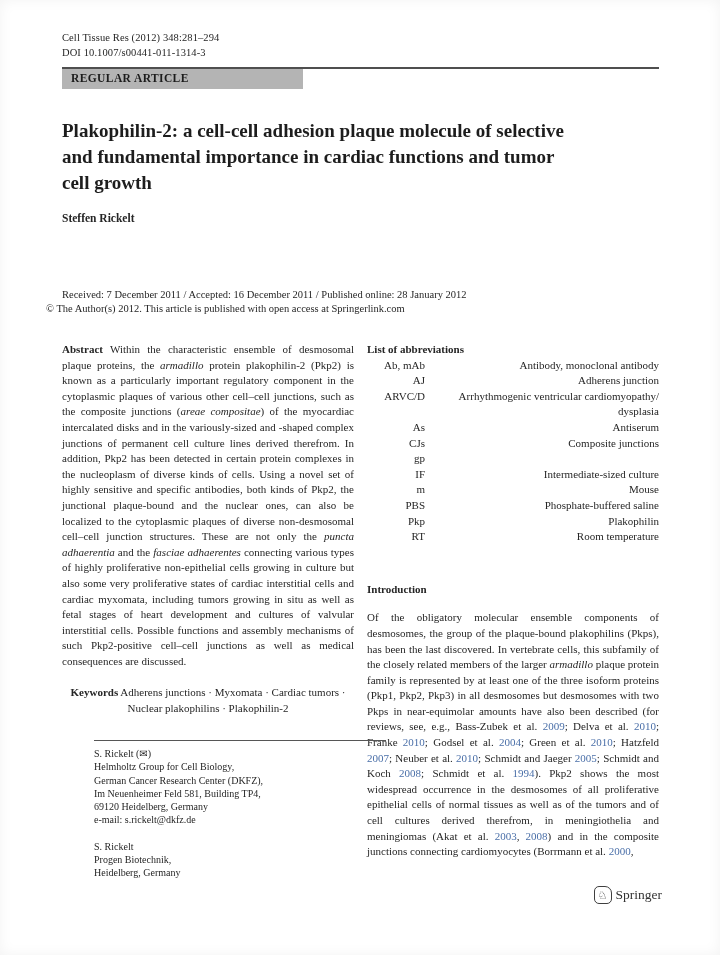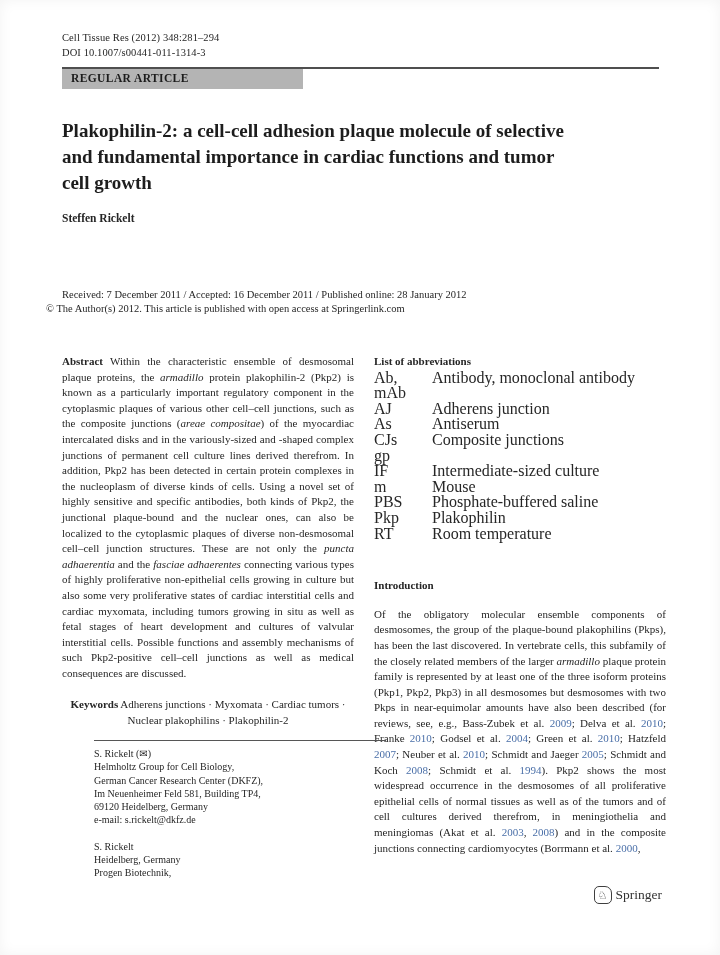--- a/index.html
+++ b/index.html
@@ -18,27 +18,27 @@
     font-weight:bold;font-size:11.5px;line-height:13px;
     padding:3px 0 4px 9px;letter-spacing:0.4px;color:#1c1c1c;
   }
   .title{
     position:absolute;left:62px;top:118px;width:505px;
     font-size:19px;line-height:26px;font-weight:bold;margin:0;color:#1d1d1d;
   }
   .author{position:absolute;left:62px;top:212px;font-size:11.5px;font-weight:bold;}
   .dates{position:absolute;left:62px;top:288px;font-size:10.5px;line-height:14px;}
   .copyright{position:absolute;left:46px;top:302px;font-size:10.5px;line-height:14px;}
-  .columns{position:absolute;left:62px;top:354px;width:597px;display:flex;gap:20px;}
+  .columns{position:absolute;left:62px;top:342px;width:597px;display:flex;gap:13px;}
   .col{width:292px;flex:none;}
   .para{margin:0;font-size:11px;line-height:15.6px;text-align:justify;}
   .keywords{margin-top:16px;text-align:center;}
   .sechead{font-weight:bold;font-size:11px;line-height:15.6px;}
   .abbr-table{margin-top:0;}
-  .abbr-row{display:flex;font-size:16px;line-height:15.6px;}
+  .abbr-row{display:flex;font-size:11px;line-height:15.6px;text-align:right;}
   .abbr-term{width:58px;flex:none;}
   .abbr-def{flex:1;}
   .intro-head{margin-top:37px;}
   .intro{margin-top:13px;}
   .it{font-style:italic;}
   .cite{color:var(--citation_link,#4a6fa8);cursor:pointer;}
   .footnote{position:absolute;left:62px;top:740px;width:292px;font-size:10px;line-height:13.3px;margin-left:32px;}
   .fn-rule{height:1px;background:#565656;margin-bottom:6px;}
   .fn-block2{margin-top:13px;}
   .springer{
@@ -80,20 +80,24 @@
     <div class="abbr-table">
         <div class="abbr-row">
           <span class="abbr-term">Ab, mAb</span>
           <span class="abbr-def">Antibody, monoclonal antibody</span>
         </div>
         <div class="abbr-row">
           <span class="abbr-term">AJ</span>
           <span class="abbr-def">Adherens junction</span>
         </div>
         <div class="abbr-row">
+          <span class="abbr-term">ARVC/D</span>
+          <span class="abbr-def">Arrhythmogenic ventricular cardiomyopathy/ dysplasia</span>
+        </div>
+        <div class="abbr-row">
           <span class="abbr-term">As</span>
           <span class="abbr-def">Antiserum</span>
         </div>
         <div class="abbr-row">
           <span class="abbr-term">CJs</span>
           <span class="abbr-def">Composite junctions</span>
         </div>
         <div class="abbr-row">
           <span class="abbr-term">gp</span>
         </div>
@@ -128,21 +132,21 @@
   <div>
       <div class="fn-line">S. Rickelt (✉)</div>
       <div class="fn-line">Helmholtz Group for Cell Biology,</div>
       <div class="fn-line">German Cancer Research Center (DKFZ),</div>
       <div class="fn-line">Im Neuenheimer Feld 581, Building TP4,</div>
       <div class="fn-line">69120 Heidelberg, Germany</div>
       <div class="fn-line">e-mail: s.rickelt@dkfz.de</div>
     </div>
   <div class="fn-block2">
       <div class="fn-line">S. Rickelt</div>
+      <div class="fn-line">Progen Biotechnik,</div>
       <div class="fn-line">Heidelberg, Germany</div>
-      <div class="fn-line">Progen Biotechnik,</div>
     </div>
 </div>
 
 <div class="springer">
   <span class="knight">♘</span>
   <span>Springer</span>
 </div>
 
 </body></html>

